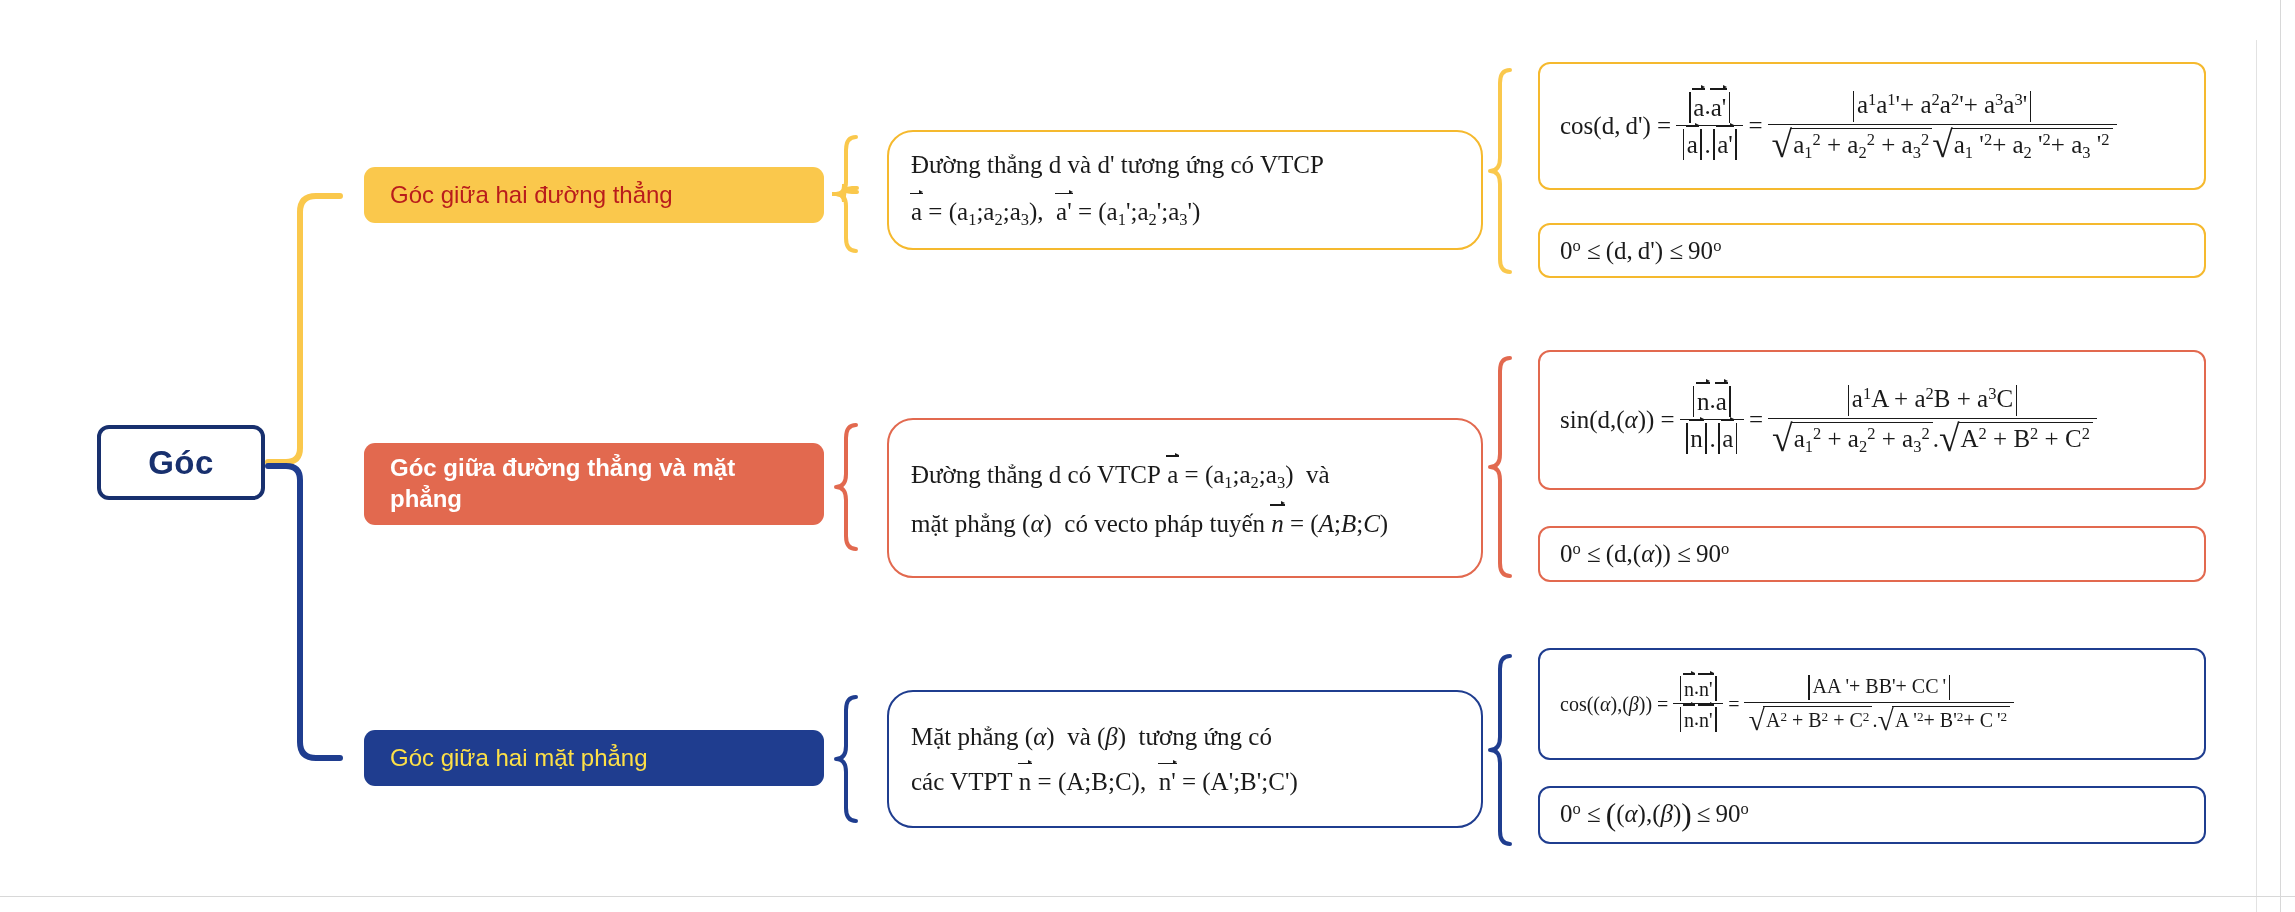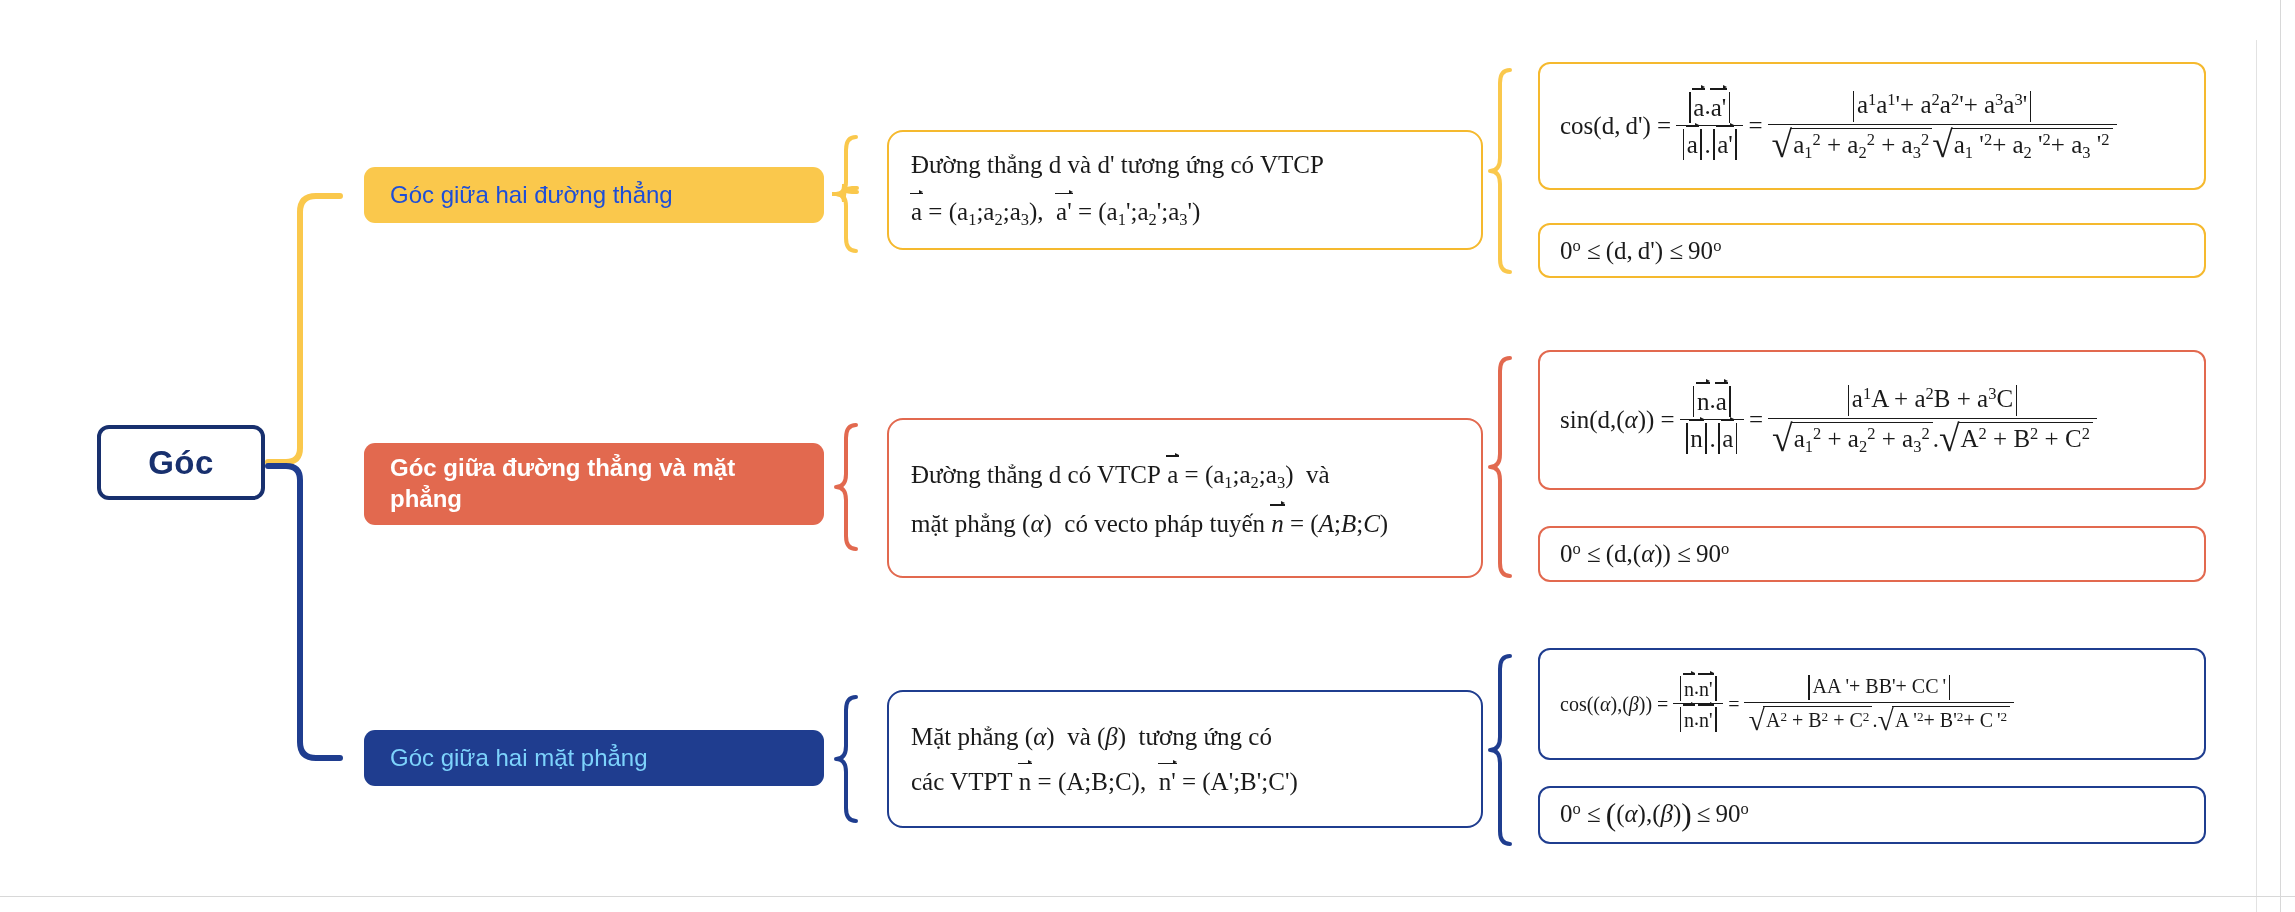--- a/index.html
+++ b/index.html
@@ -72,33 +72,33 @@
     position: absolute;
     width: 460px;
     border-radius: 11px;
     display: flex;
     align-items: center;
     padding: 13px 26px;
     font-size: 24px;
     font-weight: 500;
     line-height: 1.28;
   }
-  .branch-pill.yellow { background: #FAC84C; color: #1d4ed8; }
+  .branch-pill.yellow { background: #FAC84C; color: #b91c1c; }
   .branch-pill.coral  { background: #E2694F; color: #ffffff; }
-  .branch-pill.navy   { background: #1F3D8F; color: #7dd3fc; }
+  .branch-pill.navy   { background: #1F3D8F; color: #fde047; }
 
   #branch-1 { left: 364px; top: 167px; height: 56px; }
   #branch-2 { left: 364px; top: 443px; height: 82px; font-weight: bold; }
   #branch-3 { left: 364px; top: 730px; height: 56px; }
 
   
   .desc-box {
     position: absolute;
     width: 596px;
-    border-radius: 16px;
+    border-radius: 26px;
     background: #ffffff;
     padding: 16px 22px;
     display: flex;
     flex-direction: column;
     justify-content: center;
     gap: 16px;
   }
   .desc-box.yellow { border: 2.5px solid #F5B92E; }
   .desc-box.coral  { border: 2.5px solid #E2694F; }
   .desc-box.navy   { border: 2.5px solid #1F3D8F; }

